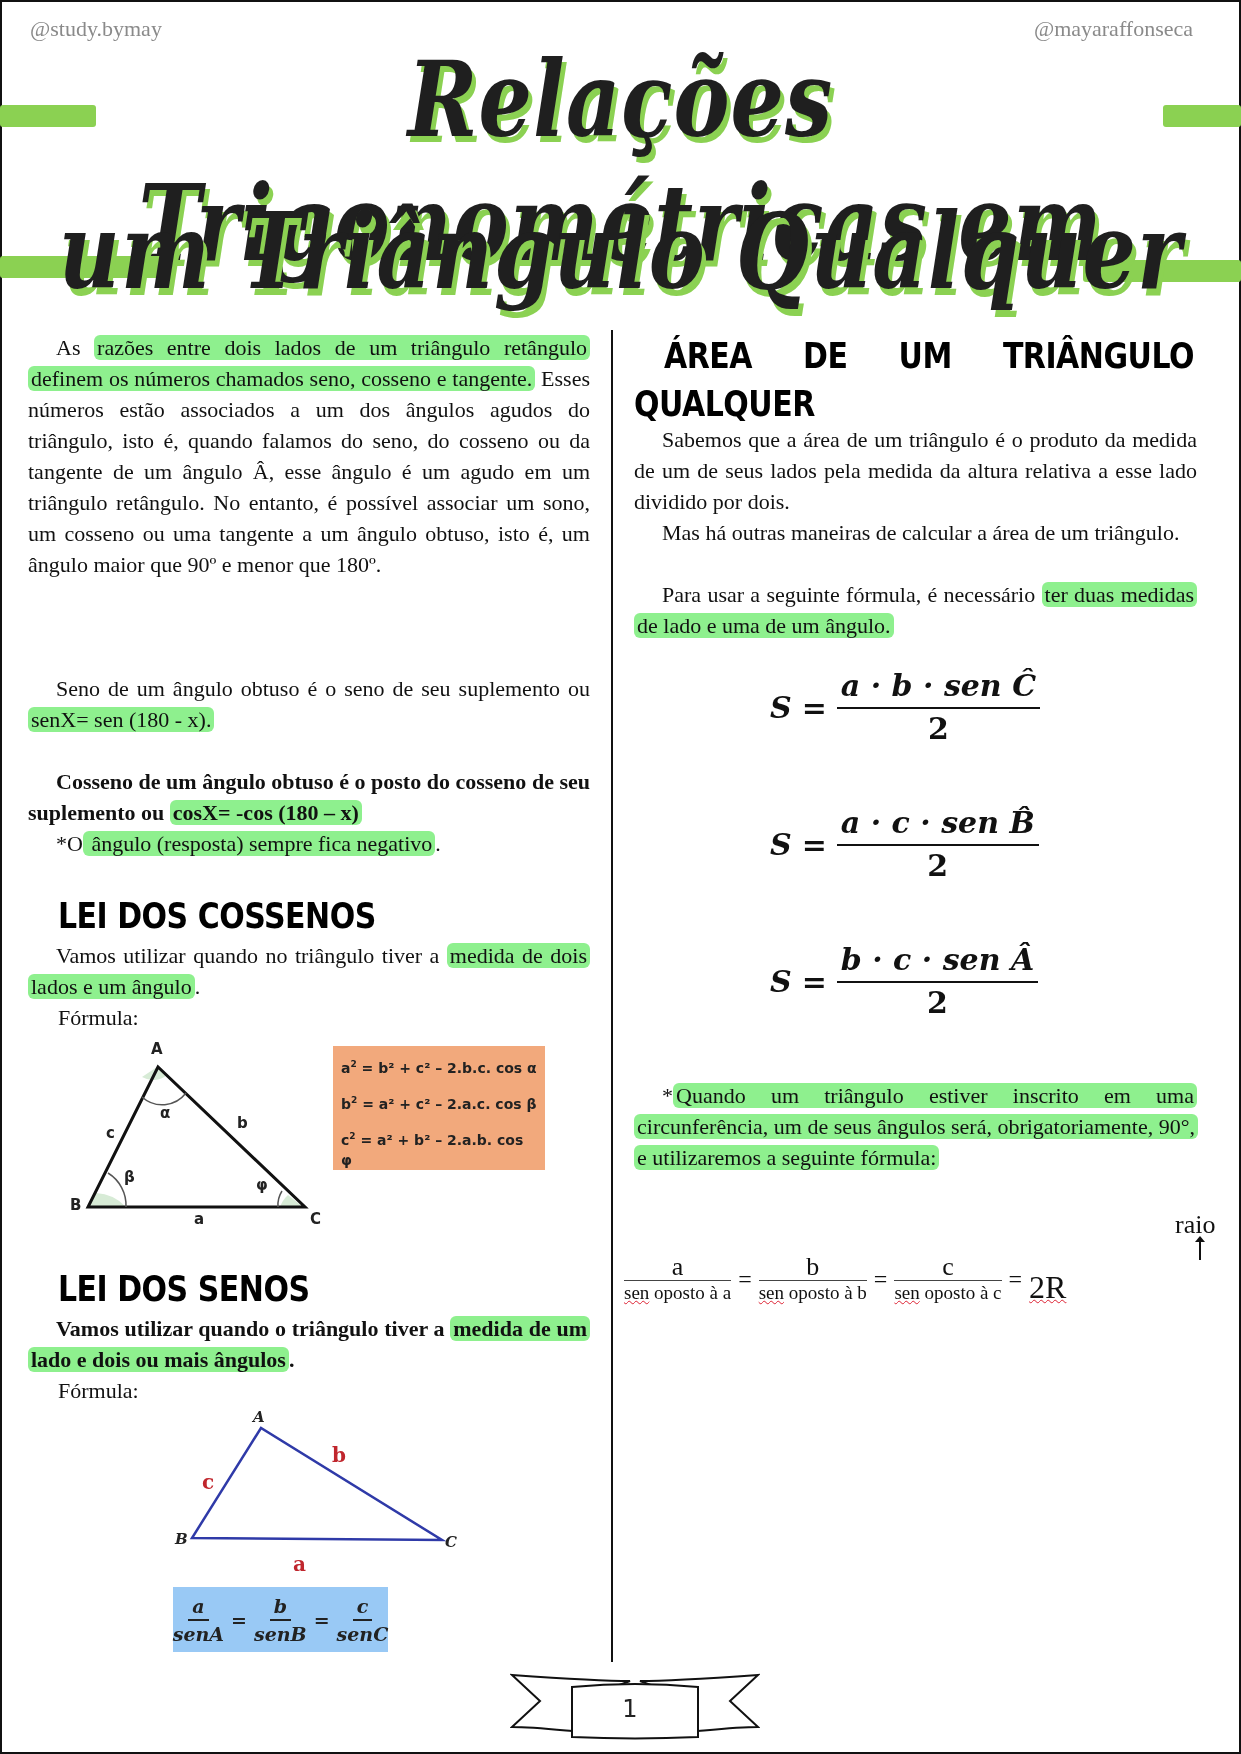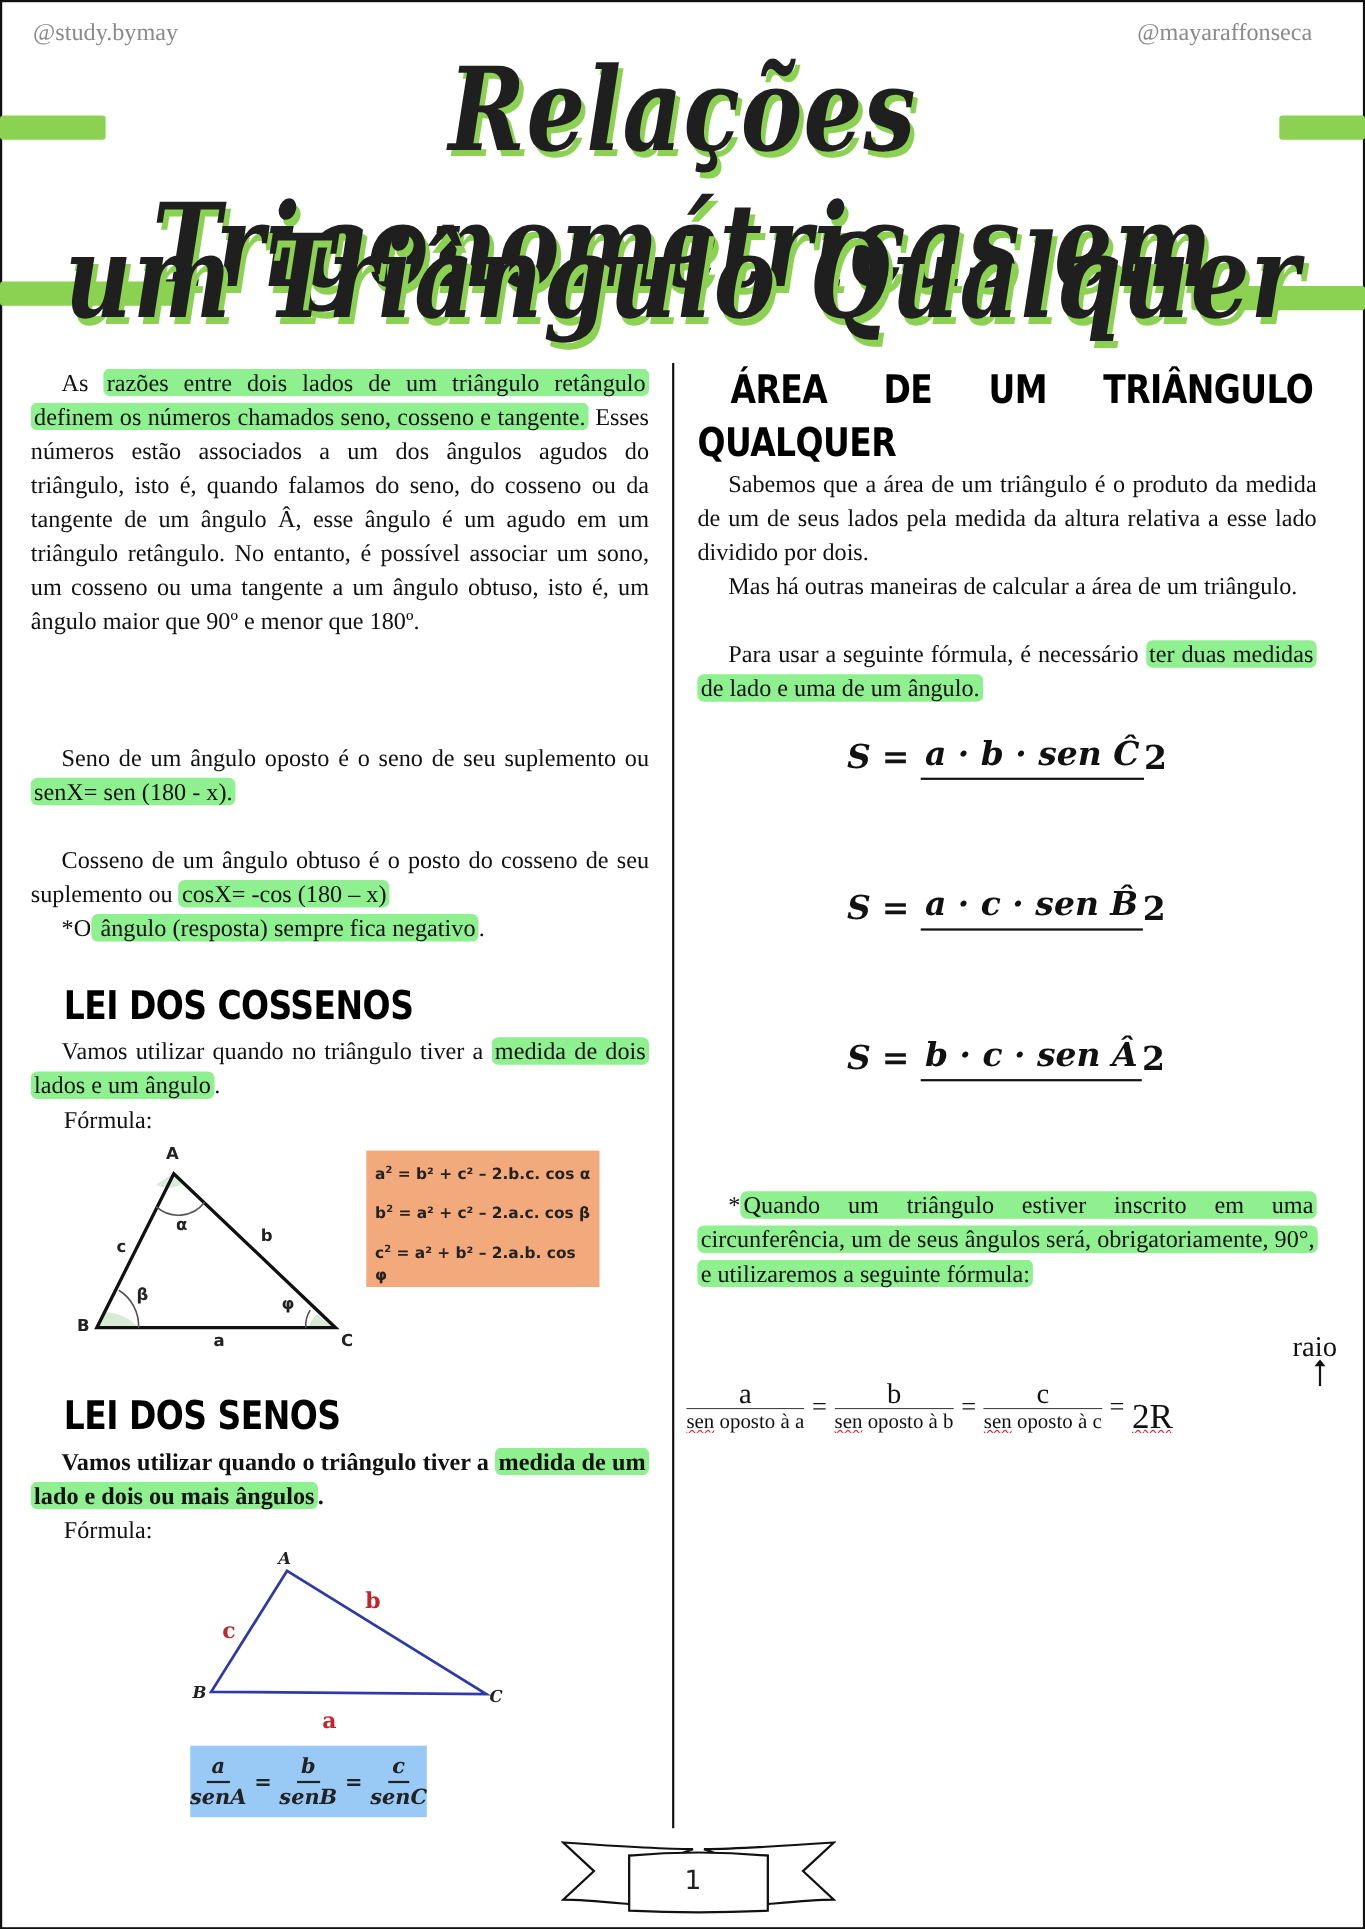--- a/index.html
+++ b/index.html
@@ -43,21 +43,21 @@
   .frac { display: inline-flex; flex-direction: column; align-items: center; vertical-align: middle; }
   .frac .num { padding: 0 4px 2px; border-bottom: 2px solid #222; }
   .frac .den { padding: 2px 4px 0; }
   .eq { margin: 0 3px; font-style: normal; }
 
   .area-formula { position: absolute; left: 770px; display: flex; align-items: center; font-family: "DejaVu Serif", serif; font-weight: bold; font-size: 30px; color: #111; }
   .area-formula .S { font-style: italic; margin-right: 10px; }
   .area-formula .eqs { margin-right: 10px; font-style: normal; }
   .area-formula .fnum { font-style: italic; padding: 0 4px 4px; border-bottom: 2px solid #111; white-space: nowrap; }
   .area-formula .fden { padding-top: 2px; font-style: normal; text-align: center; }
-  .area-formula .fwrap { display: flex; flex-direction: row; align-items: center; }
+  .area-formula .fwrap { display: flex; flex-direction: column; align-items: center; }
 
   .law-formula { position: absolute; left: 624px; top: 1253px; display: flex; align-items: center; font-family: "Liberation Serif", serif; font-size: 19px; }
   .law-formula .lf { display: flex; flex-direction: column; align-items: center; }
   .law-formula .lnum { font-size: 26px; line-height: 24px; padding-bottom: 1px; border-bottom: 1px solid #444; width: 100%; text-align: center; }
   .law-formula .lden { padding-top: 1px; }
   .law-formula .leq { font-size: 24px; margin: 0 7px; }
   .law-formula .twor { font-size: 32px; text-decoration: underline wavy #d23; text-decoration-thickness: 1px; margin-top: 16px; }
   .raio { position: absolute; left: 1175px; top: 1210px; font-size: 26px; font-family: "Liberation Serif", serif; text-align: center; }
   .raio-arrow { position: absolute; left: 1199px; top: 1240px; width: 2px; height: 20px; background: #111; }
   .raio-arrow::before { content: ""; position: absolute; left: -4px; top: -4px; border-left: 5px solid transparent; border-right: 5px solid transparent; border-bottom: 6px solid #111; }
@@ -85,24 +85,24 @@
   <div class="title-text" style="top:14px;">um Triângulo Qualquer</div>
 </div>
 
 <div class="col-divider"></div>
 
 <div class="body-text indent" style="left:28px; top:332px; width:562px;">
   <span>As </span><span class="hl">razões entre dois lados de um triângulo retângulo definem os números chamados seno, cosseno e tangente.</span><span> Esses números estão associados a um dos ângulos agudos do triângulo, isto é, quando falamos do seno, do cosseno ou da tangente de um ângulo Â, esse ângulo é um agudo em um triângulo retângulo. No entanto, é possível associar um sono, um cosseno ou uma tangente a um ângulo obtuso, isto é, um ângulo maior que 90º e menor que 180º.</span>
 </div>
 
 <div class="body-text indent" style="left:28px; top:673px; width:562px;">
-  <span>Seno de um ângulo oposto é o seno de seu suplemento ou </span><span class="hl">senX= sen (180 - x).</span>
-</div>
-
-<div class="body-text indent" style="left:28px; top:766px; width:562px;">
+  <span>Seno de um ângulo obtuso é o seno de seu suplemento ou </span><span class="hl">senX= sen (180 - x).</span>
+</div>
+
+<div class="body-text indent" style="left:28px; top:766px; width:562px;font-weight:bold;">
   <span>Cosseno de um ângulo obtuso é o posto do cosseno de seu suplemento ou </span><span class="hl">cosX= -cos (180 – x)</span>
 </div>
 <div class="body-text" style="left:56px; top:828px; width:534px;">
   <span>*O</span><span class="hl"> ângulo (resposta) sempre fica negativo</span><span>.</span>
 </div>
 
 <div class="section-head" style="left:58px; top:894px;">LEI DOS COSSENOS</div>
 <div class="body-text indent" style="left:28px; top:940px; width:562px;">
   <span>Vamos utilizar quando no triângulo tiver a </span><span class="hl">medida de dois lados e um ângulo</span><span>.</span>
 </div>

